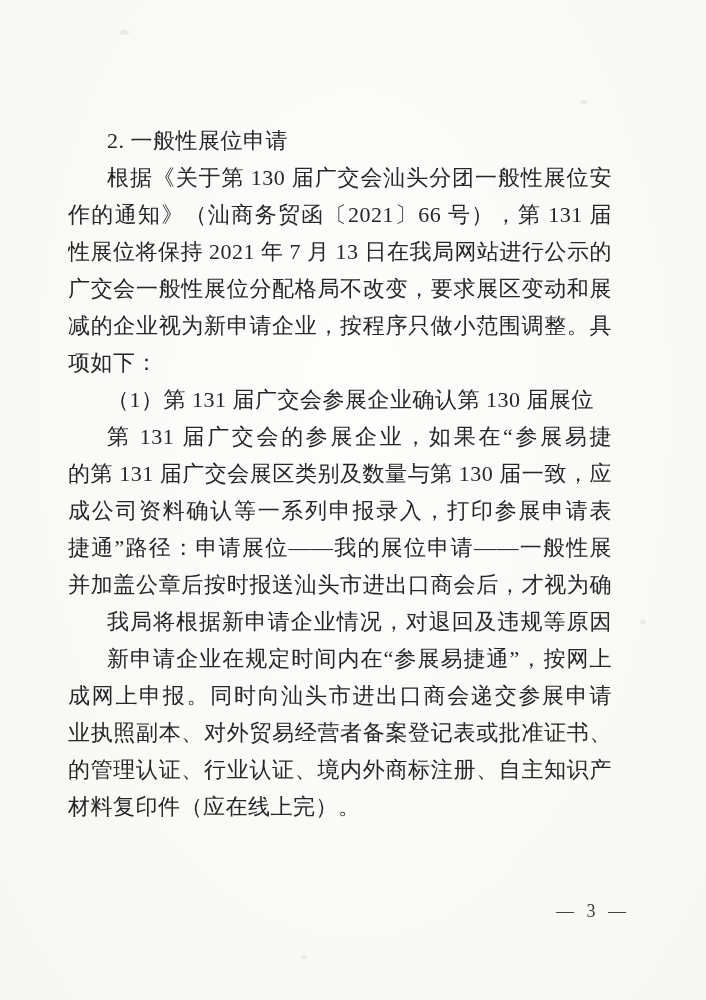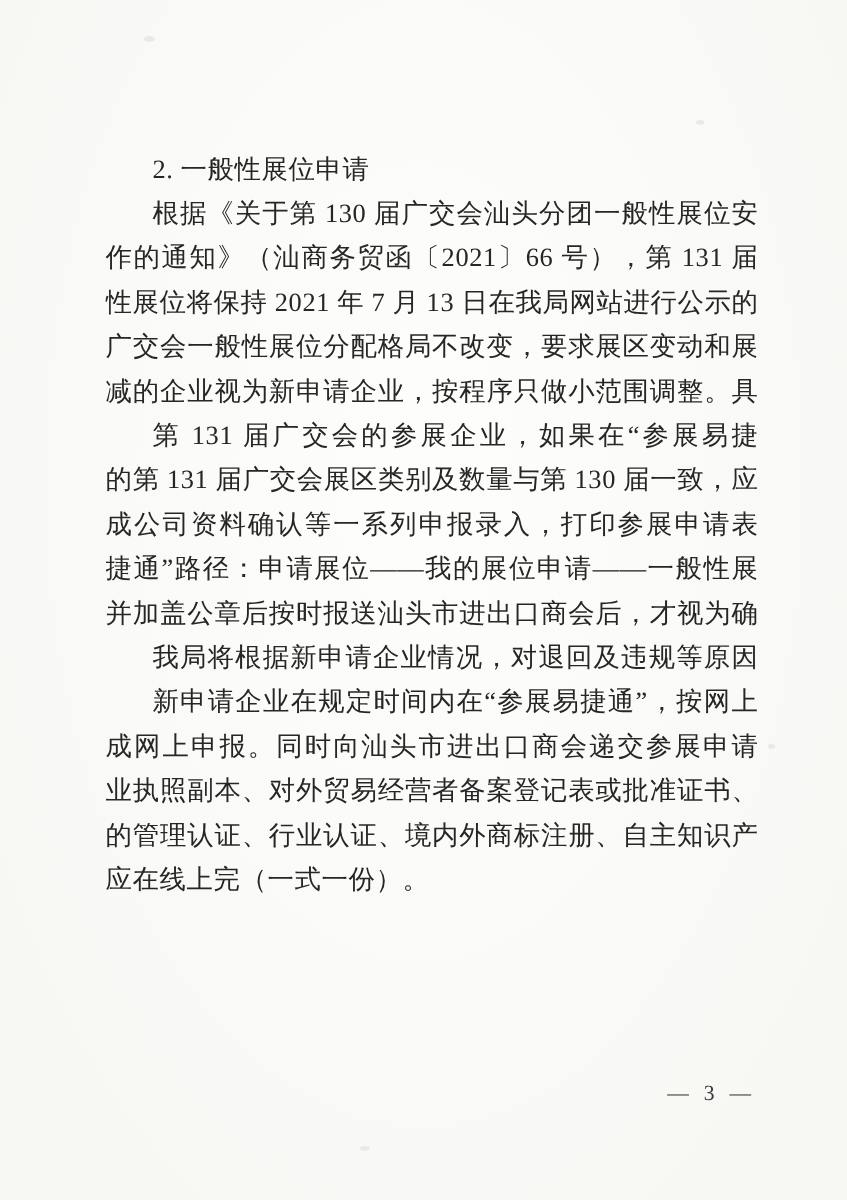--- a/index.html
+++ b/index.html
@@ -14,21 +14,21 @@
     margin: 0 auto;
     background:
       radial-gradient(ellipse at 50% 40%, rgba(255,255,255,0.6), rgba(0,0,0,0.015) 90%),
       #fbfbf8;
     overflow: hidden;
     font-family: "Liberation Serif", "DejaVu Serif", serif;
     color: #262626;
   }
   .text-block {
     position: absolute;
-    left: 88px;
+    left: 68px;
     top: 122px;
     width: 544px;
     font-size: 22px;
     line-height: 37px;
     letter-spacing: 0.5px;
   }
   .line {
     white-space: nowrap;
     text-align: left;
   }
@@ -72,27 +72,29 @@
   <div class="speck s3"></div>
   <div class="speck s4"></div>
 
   <div class="text-block">
     <div class="line indent">2. 一般性展位申请</div>
     <div class="line indent fill">根据《关于第 130 届广交会汕头分团一般性展位安排有关工</div>
     <div class="line fill">作的通知》（汕商务贸函〔2021〕66 号），第 131 届广交会一般</div>
     <div class="line fill">性展位将保持 2021 年 7 月 13 日在我局网站进行公示的第 130 届</div>
     <div class="line fill">广交会一般性展位分配格局不改变，要求展区变动和展位数量增</div>
     <div class="line fill">减的企业视为新申请企业，按程序只做小范围调整。具体申报事</div>
+    <div class="line">项如下：</div>
+    <div class="line indent">（1）第 131 届广交会参展企业确认第 130 届展位</div>
     <div class="line indent fill">第 131 届广交会的参展企业，如果在“参展易捷通”上申请</div>
     <div class="line fill">的第 131 届广交会展区类别及数量与第 130 届一致，应在线上完</div>
     <div class="line fill">成公司资料确认等一系列申报录入，打印参展申请表（“参展易</div>
     <div class="line fill">捷通”路径：申请展位——我的展位申请——一般性展位申请）</div>
     <div class="line fill">并加盖公章后按时报送汕头市进出口商会后，才视为确认展位。</div>
     <div class="line indent fill">我局将根据新申请企业情况，对退回及违规等原因被回收的</div>
     <div class="line indent fill">新申请企业在规定时间内在“参展易捷通”，按网上提示完</div>
     <div class="line fill">成网上申报。同时向汕头市进出口商会递交参展申请表、企业营</div>
     <div class="line fill">业执照副本、对外贸易经营者备案登记表或批准证书、国际通行</div>
     <div class="line fill">的管理认证、行业认证、境内外商标注册、自主知识产权等相关</div>
-    <div class="line">应在线上完（一式一份）。</div>
+    <div class="line">材料复印件（应在线上完）。</div>
   </div>
 
   <div class="page-number">— 3 —</div>
 </div>
 
 </body></html>

